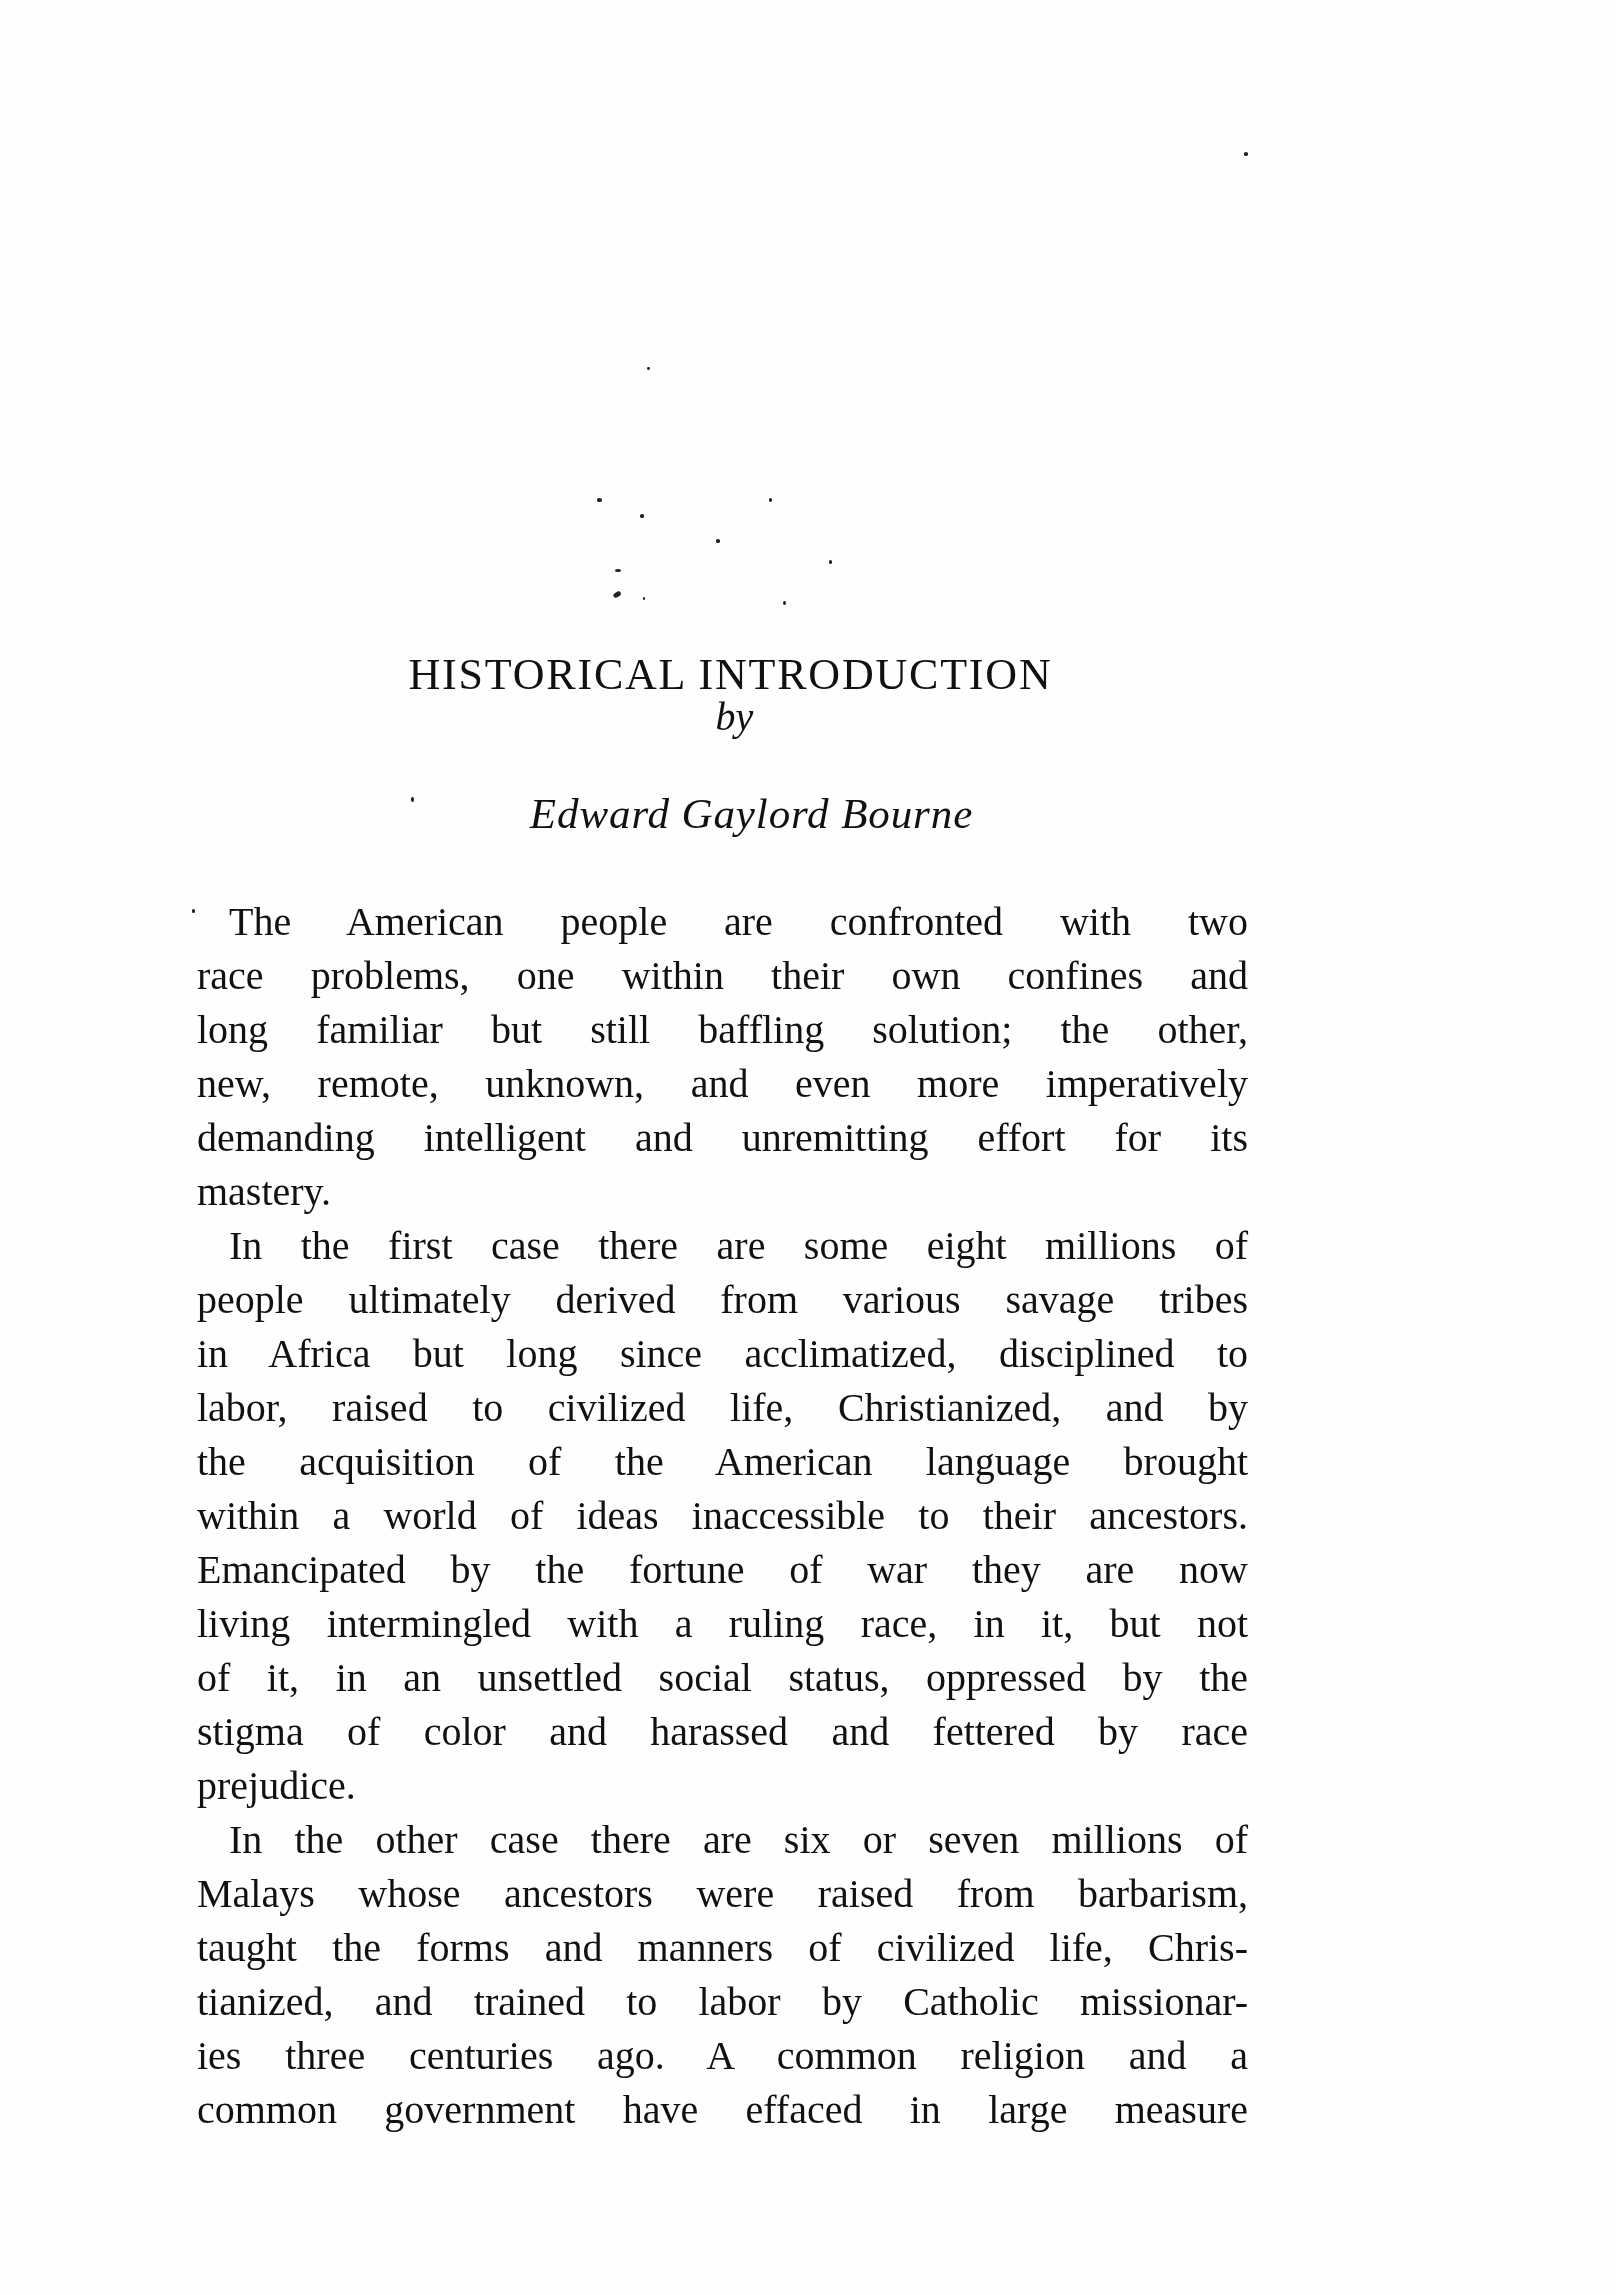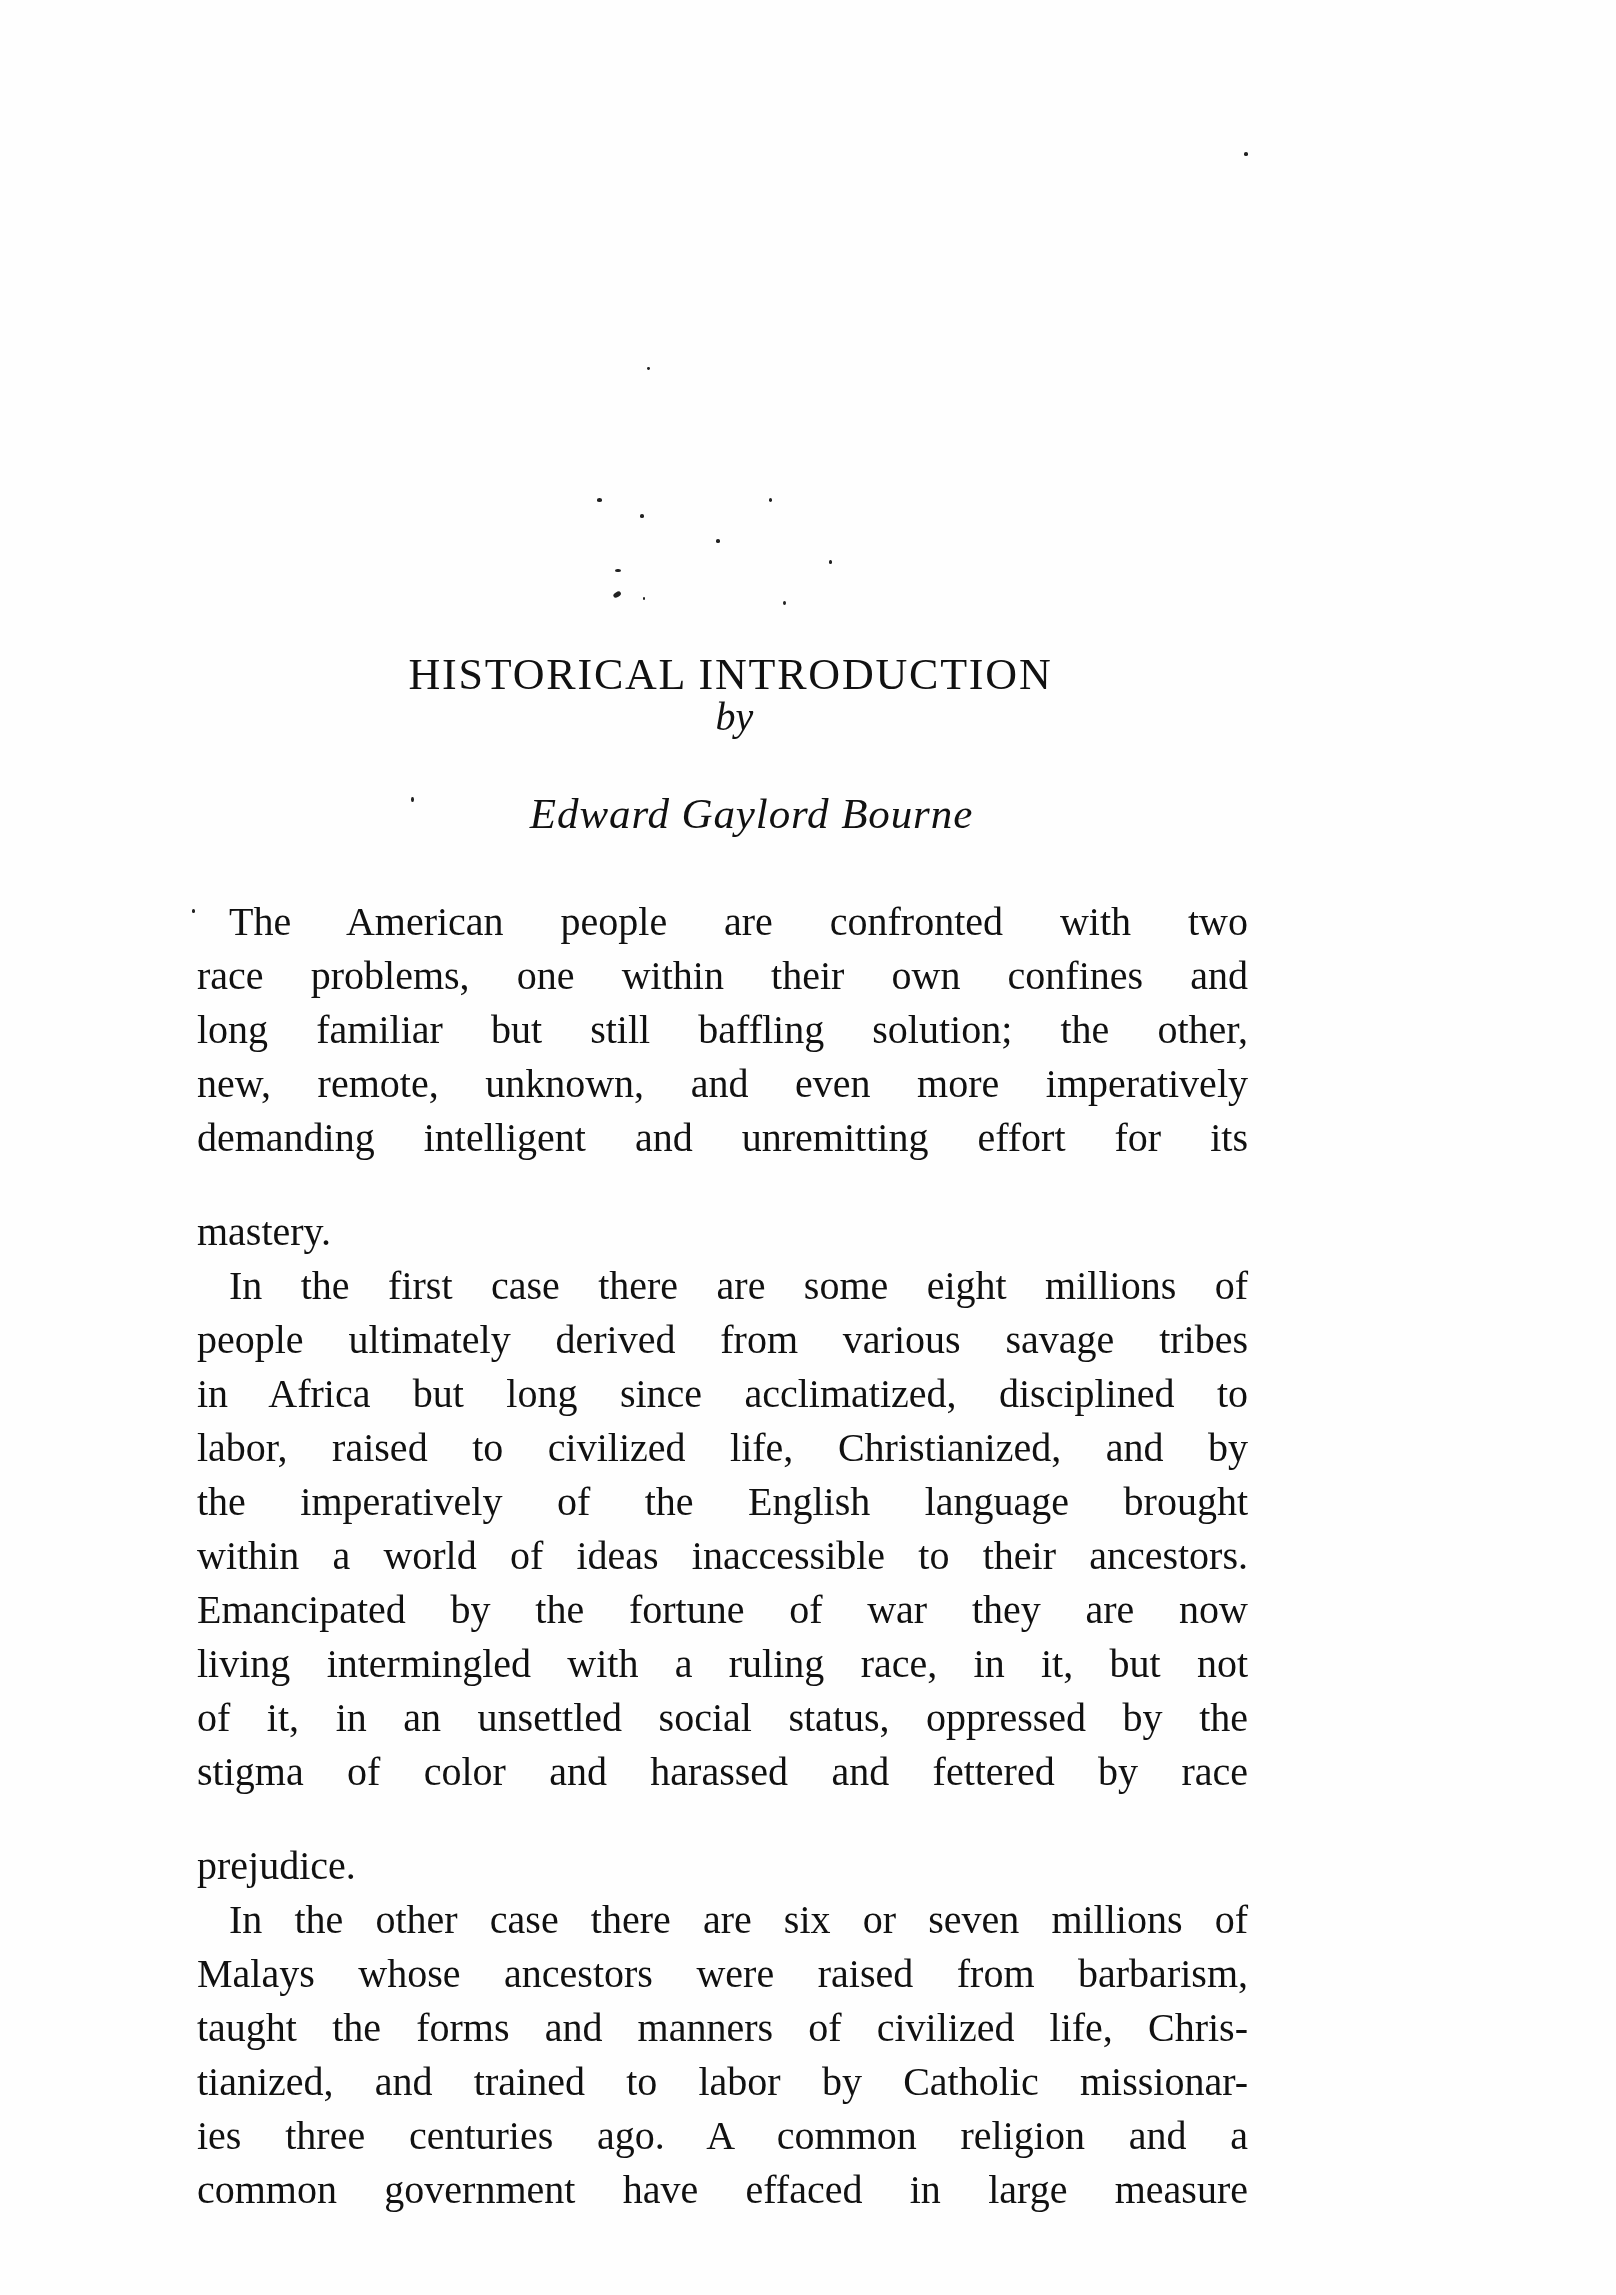--- a/index.html
+++ b/index.html
@@ -66,21 +66,20 @@
   }
   .line {
     display: block;
     height: 54px;
     white-space: nowrap;
     text-align: justify;
     text-align-last: justify;
   }
   .line.last {
     text-align-last: left;
-    margin-top: 40px;
   }
   .line.indent {
     padding-left: 32px;
   }
   .speck {
     position: absolute;
     background: #222;
     border-radius: 50%;
   }
 </style>
@@ -114,21 +113,21 @@
       <span class="line">long familiar but still baffling solution; the other,</span>
       <span class="line">new, remote, unknown, and even more imperatively</span>
       <span class="line">demanding intelligent and unremitting effort for its</span>
       <span class="line last">mastery.</span>
     </div>
     <div class="paragraph">
       <span class="line indent">In the first case there are some eight millions of</span>
       <span class="line">people ultimately derived from various savage tribes</span>
       <span class="line">in Africa but long since acclimatized, disciplined to</span>
       <span class="line">labor, raised to civilized life, Christianized, and by</span>
-      <span class="line">the imperatively of the English language brought</span>
+      <span class="line">the acquisition of the American language brought</span>
       <span class="line">within a world of ideas inaccessible to their ancestors.</span>
       <span class="line">Emancipated by the fortune of war they are now</span>
       <span class="line">living intermingled with a ruling race, in it, but not</span>
       <span class="line">of it, in an unsettled social status, oppressed by the</span>
       <span class="line">stigma of color and harassed and fettered by race</span>
       <span class="line last">prejudice.</span>
     </div>
     <div class="paragraph">
       <span class="line indent">In the other case there are six or seven millions of</span>
       <span class="line">Malays whose ancestors were raised from barbarism,</span>

